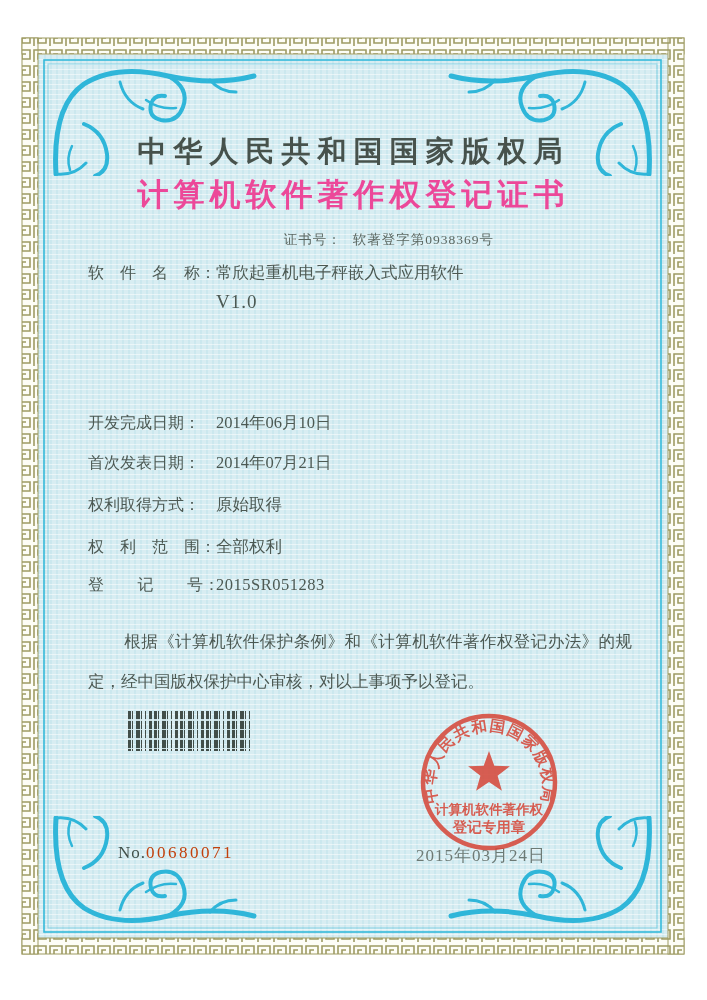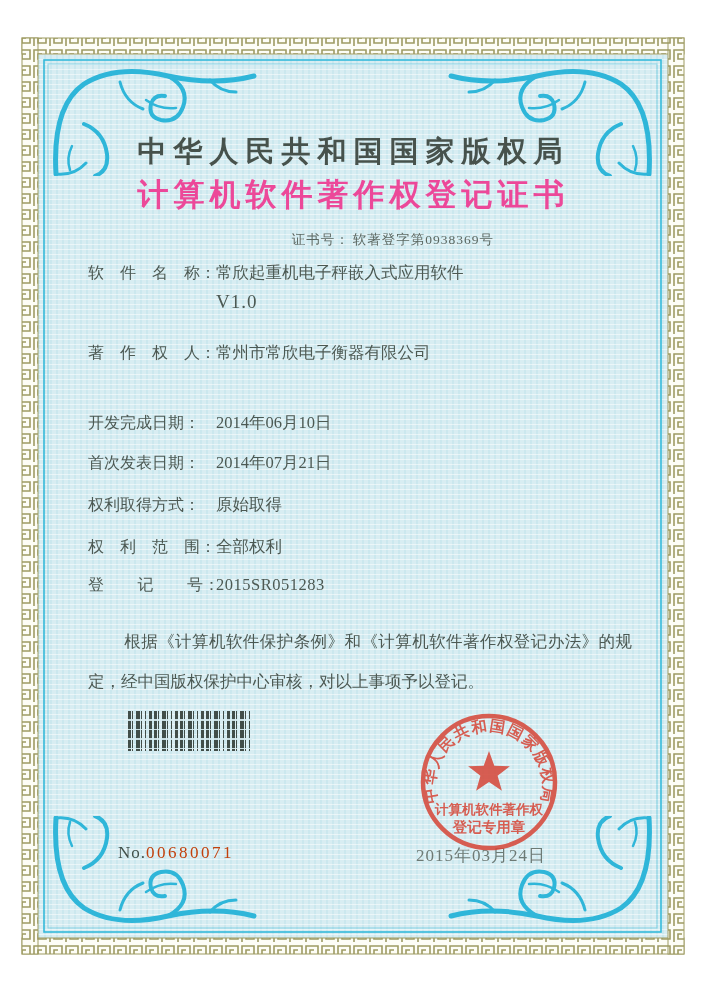--- a/index.html
+++ b/index.html
@@ -26,21 +26,21 @@
     left:0;top:132px;width:707px;text-align:center;
     font-size:29px;font-weight:bold;letter-spacing:7px;color:#47524c;
   }
   .cert-title{
     left:0;top:174px;width:707px;text-align:center;
     font-size:31px;font-weight:bold;letter-spacing:5px;color:#ec4899;
   }
   .certno{
     right:70px;top:231px;font-size:13.5px;color:#5b6761;letter-spacing:1px;
   }
-  .certno .lbl{margin-right:3px;}
+  .certno .lbl{margin-right:11px;}
 
   .field{left:88px;font-size:16.5px;color:#4c5953;white-space:nowrap;}
   .field .flabel{display:inline-block;width:128px;font-size:16px;}
   .f1{top:262px;} .f1b{top:291px;left:216px;font-size:19px;color:#4c5953;letter-spacing:1px;}
   .f2{top:342px;} .f3{top:412px;} .f4{top:452px;}
   .f5{top:494px;} .f6{top:536px;} .f7{top:575px;letter-spacing:0.5px;}
 
   .statement{
     left:88px;top:622px;width:544px;
     font-size:16.5px;line-height:40px;color:#4c5953;
@@ -125,23 +125,20 @@
 
   <div class="abs certno">
     <span class="lbl">证书号：</span><span>软著登字第0938369号</span>
   </div>
 
   <div class="abs field f1">
     <span class="flabel">软　件　名　称：</span><span>常欣起重机电子秤嵌入式应用软件</span>
   </div>
   <div class="abs f1b">V1.0</div>
 
-  <div class="abs field f2">
-    <span class="flabel">著　作　权　人：</span><span>常州市常欣电子衡器有限公司</span>
-  </div>
 
   <div class="abs field f3">
     <span class="flabel">开发完成日期：</span><span>2014年06月10日</span>
   </div>
 
   <div class="abs field f4">
     <span class="flabel">首次发表日期：</span><span>2014年07月21日</span>
   </div>
 
   <div class="abs field f5">

